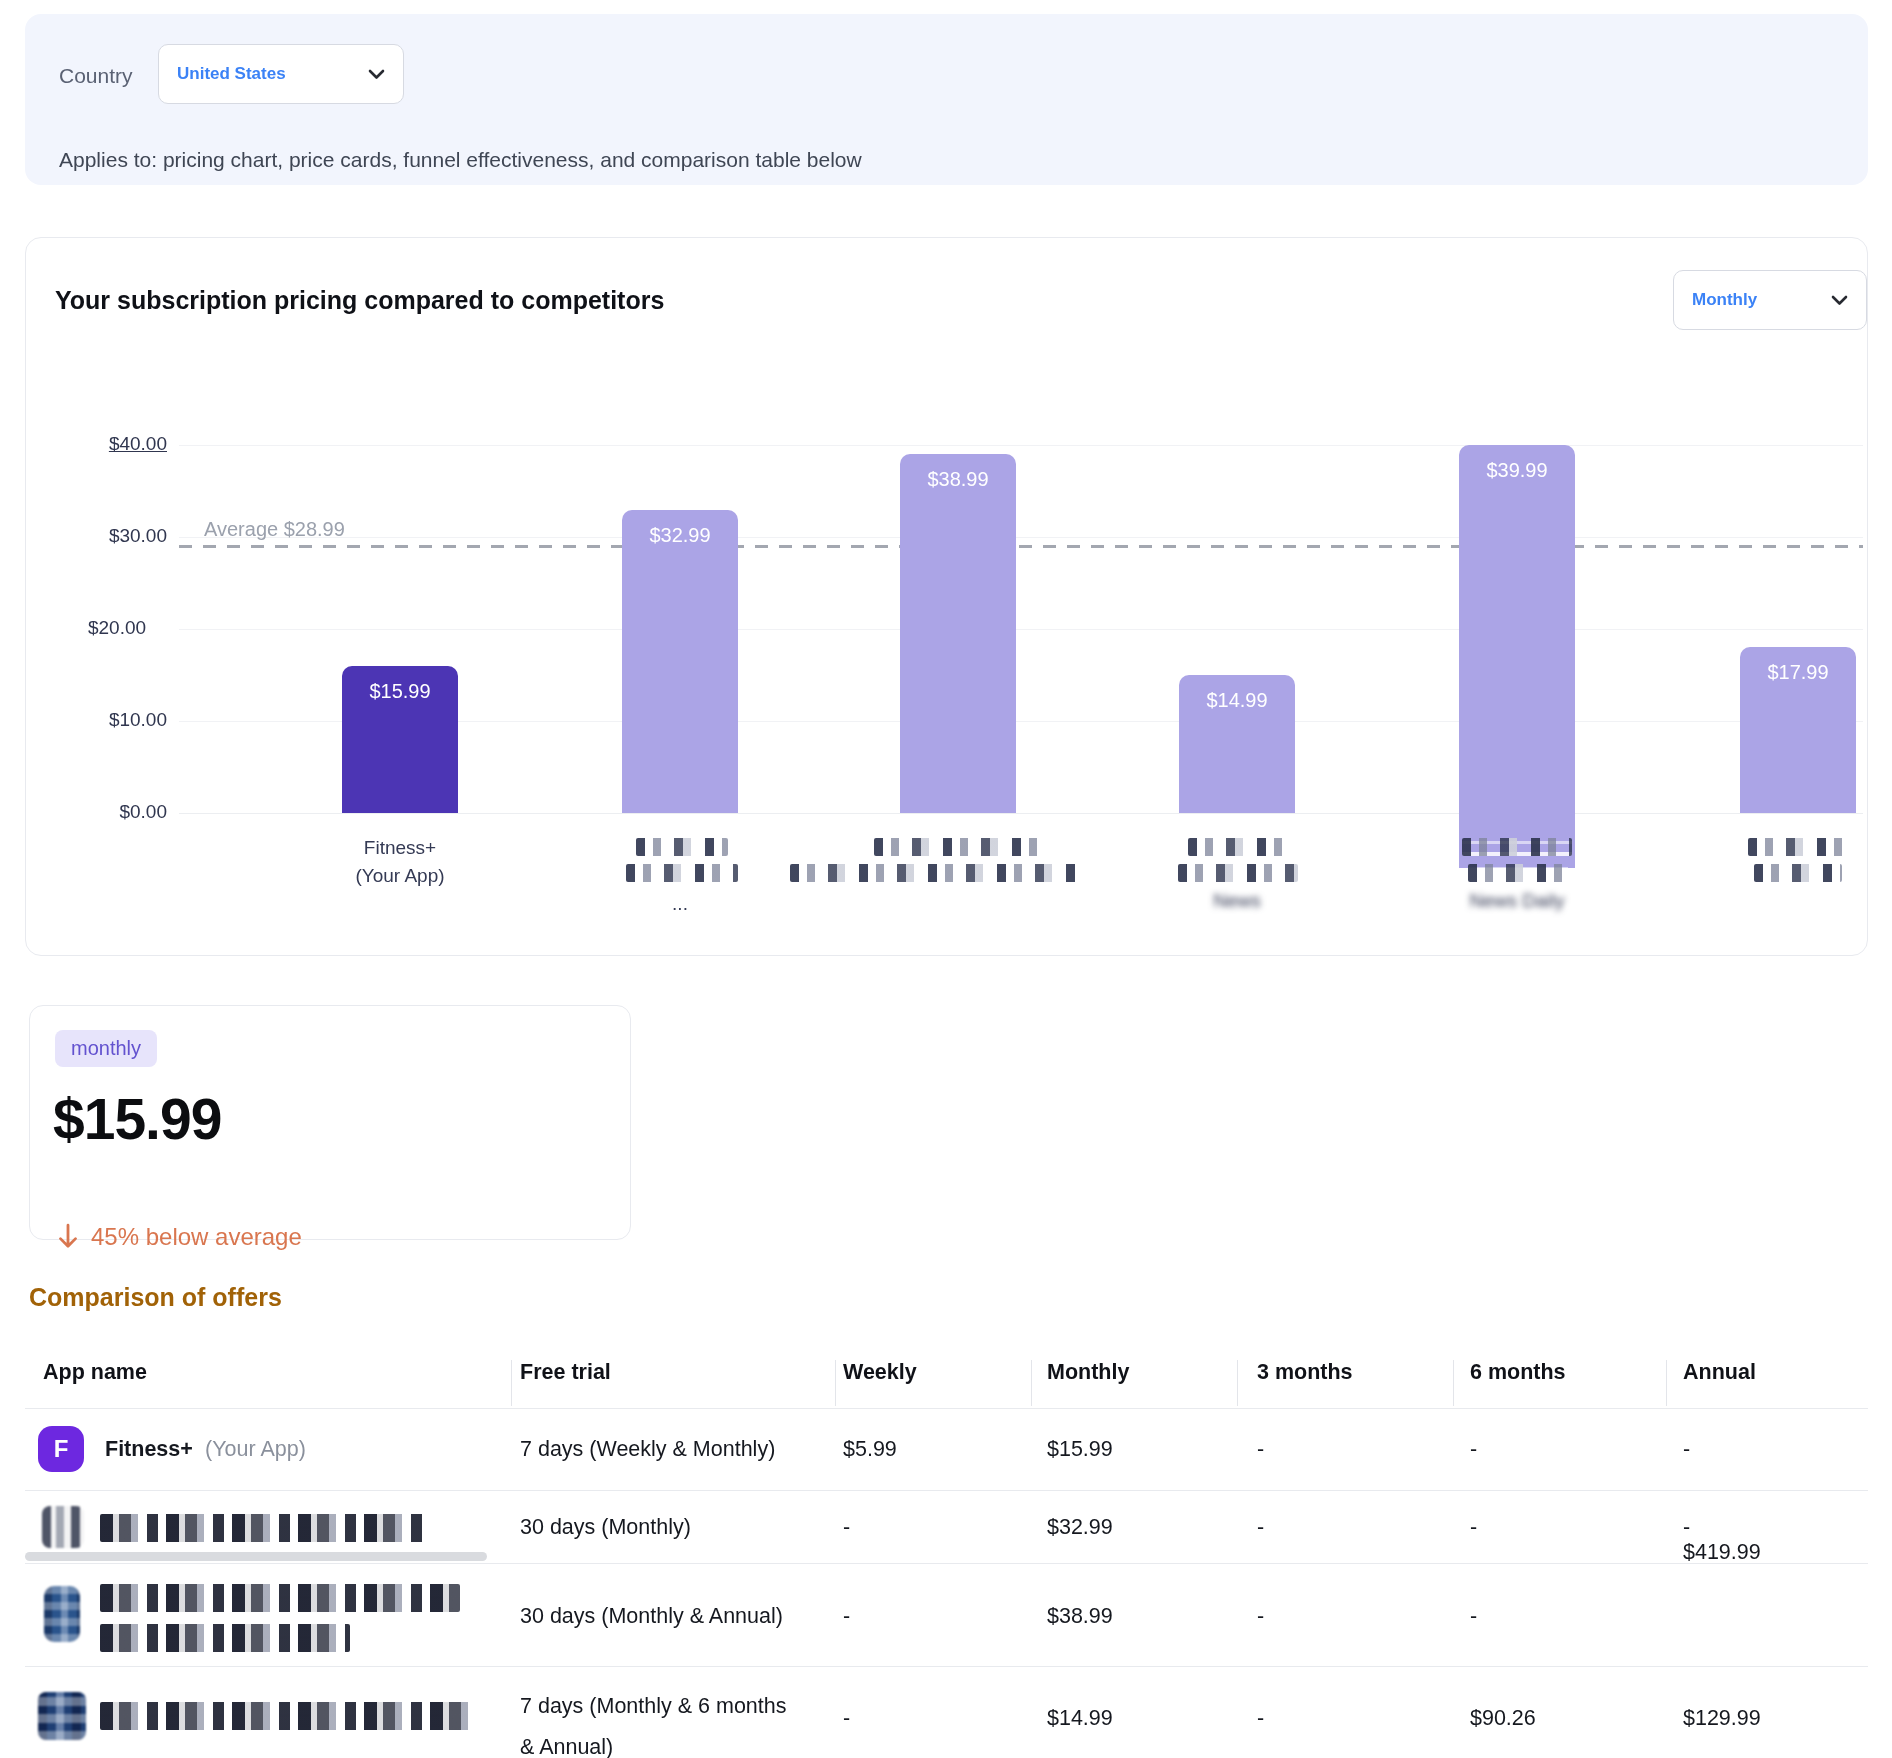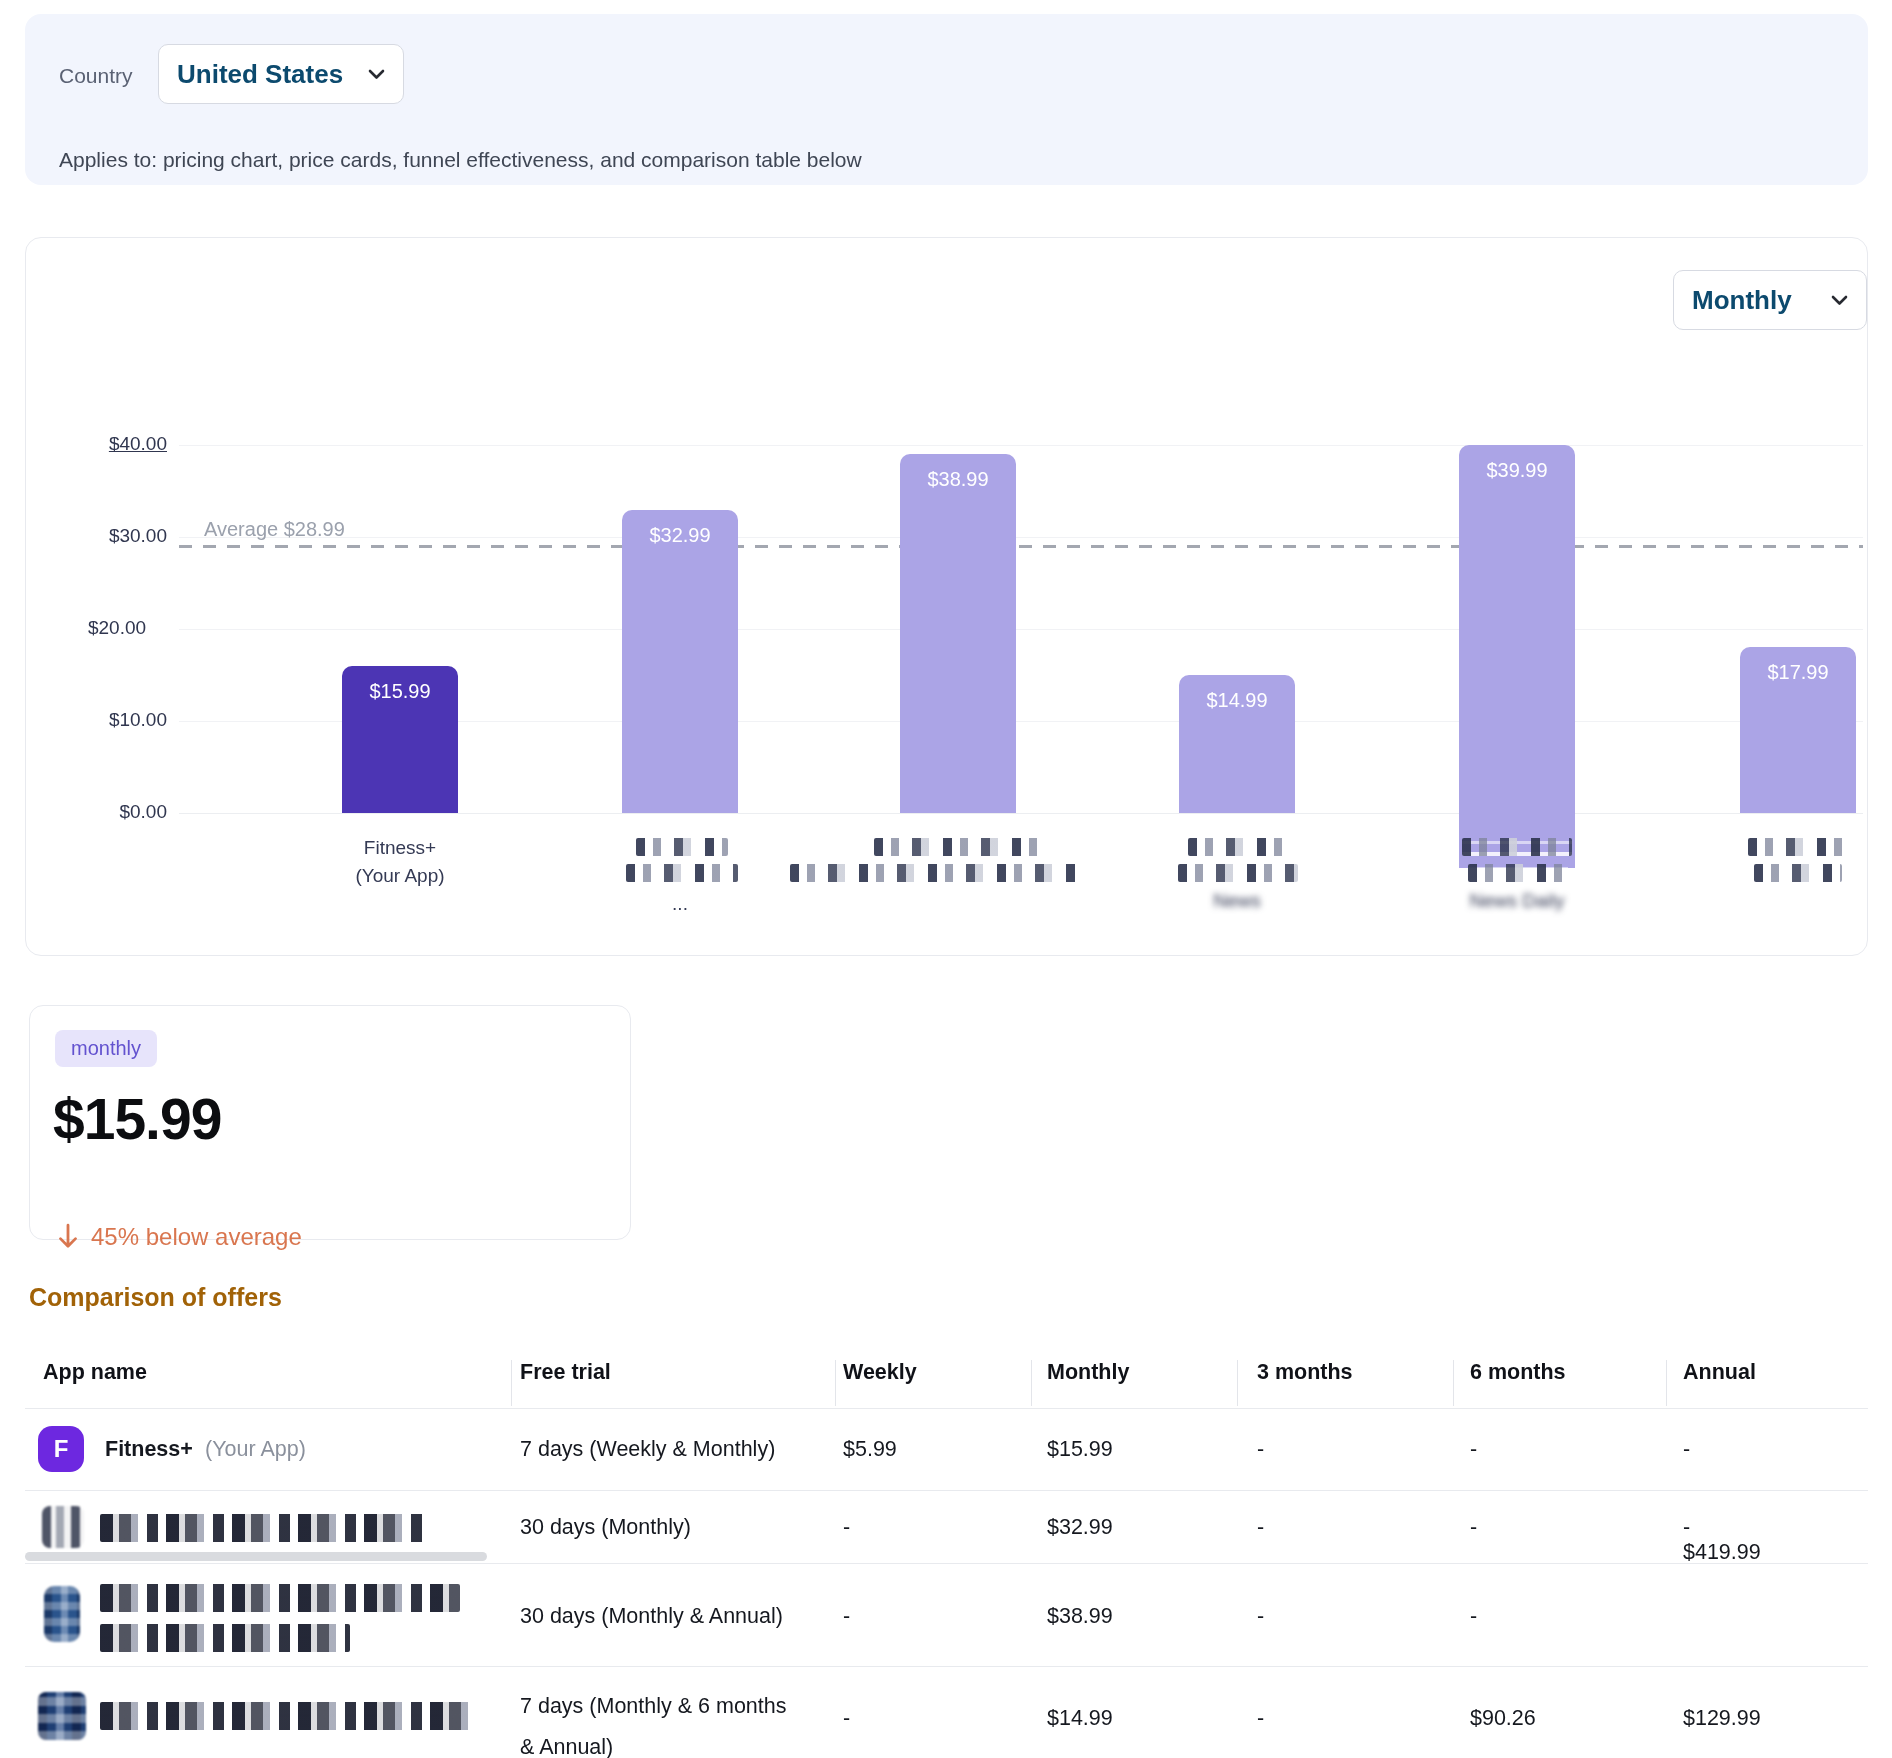--- a/index.html
+++ b/index.html
@@ -6,21 +6,21 @@
   .page{position:relative;width:1892px;height:1758px;background:#fff;overflow:hidden;
         font-family:"Liberation Sans",sans-serif;color:#15181f;}
 
   
   .banner{position:absolute;left:25px;top:14px;width:1843px;height:171px;
           background:#f2f5fd;border-radius:16px;}
   .banner-label{position:absolute;left:34px;top:50px;font-size:21px;color:#5a6173;}
   .select{position:absolute;display:flex;align-items:center;justify-content:space-between;
           background:#fff;border:1px solid #d7dae2;border-radius:10px;
           padding:0 18px;box-sizing:border-box;cursor:pointer;}
-  .select .sel-txt{font-size:26px;font-weight:700;color:#0c4a6e;}
+  .select .sel-txt{font-size:17px;font-weight:700;color:#3b82f6;}
   .banner-note{position:absolute;left:34px;top:134px;font-size:21px;color:#3f4654;}
 
   
   .chart-card{position:absolute;left:25px;top:237px;width:1843px;height:719px;
               background:#fff;border:1px solid #e8eaef;border-radius:16px;box-sizing:border-box;}
   .chart-title{position:absolute;left:29px;top:48px;font-size:25px;font-weight:700;color:#0f1117;}
   .gridline{position:absolute;left:153px;width:1684px;height:1px;background:#f1f2f5;}
   .ytick{position:absolute;width:100px;text-align:right;font-size:19px;color:#30364f;}
   .avg-line{position:absolute;left:153px;width:1684px;height:3px;
             background:repeating-linear-gradient(90deg,#a3a7b0 0 13px,transparent 13px 24px);}
@@ -83,20 +83,21 @@
       <span style="display:flex;">
         <svg width="17" height="11" viewBox="0 0 17 11">
             <path d="M2 2 L8.5 8.5 L15 2" fill="none" stroke="#272a31" stroke-width="2.6" stroke-linecap="round" stroke-linejoin="round"></path>
           </svg>
       </span>
     </div>
     <div class="banner-note">Applies to: pricing chart, price cards, funnel effectiveness, and comparison table below</div>
   </div>
 
   <div class="chart-card">
+    <div class="chart-title">Your subscription pricing compared to competitors</div>
 
     <div class="select" style="left:1647px;top:32px;width:194px;height:60px;">
       <span class="sel-txt">Monthly</span>
       <span style="display:flex;">
         <svg width="17" height="11" viewBox="0 0 17 11">
             <path d="M2 2 L8.5 8.5 L15 2" fill="none" stroke="#272a31" stroke-width="2.6" stroke-linecap="round" stroke-linejoin="round"></path>
           </svg>
       </span>
     </div>
 

